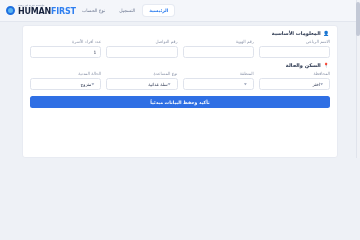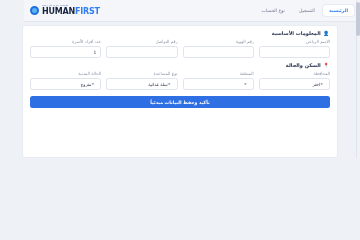--- a/index.html
+++ b/index.html
@@ -17,24 +17,23 @@
     flex-direction: column;
   }
 
   
   .header {
     height: 22px;
     background: #f4f6fa;
     border-bottom: 1px solid #e2e6ee;
     display: flex;
     align-items: center;
-    justify-content: space-between;
+    justify-content: flex-end;
     padding: 0 6px 0 6px;
     flex: 0 0 auto;
-    margin-left: 24px;
   }
   .brand {
     display: flex;
     align-items: center;
     gap: 3px;
     direction: ltr;
   }
   .brand-mark {
     width: 9px; height: 9px;
     border-radius: 50%;

